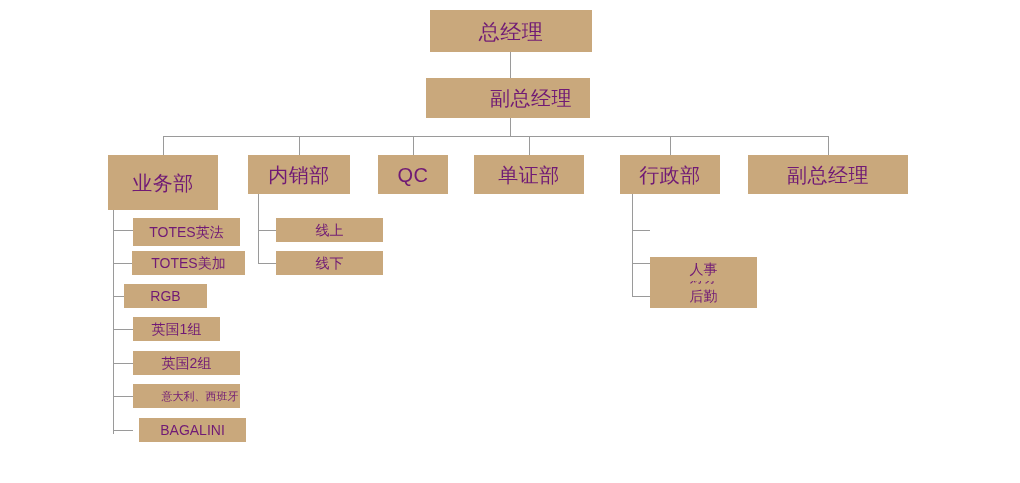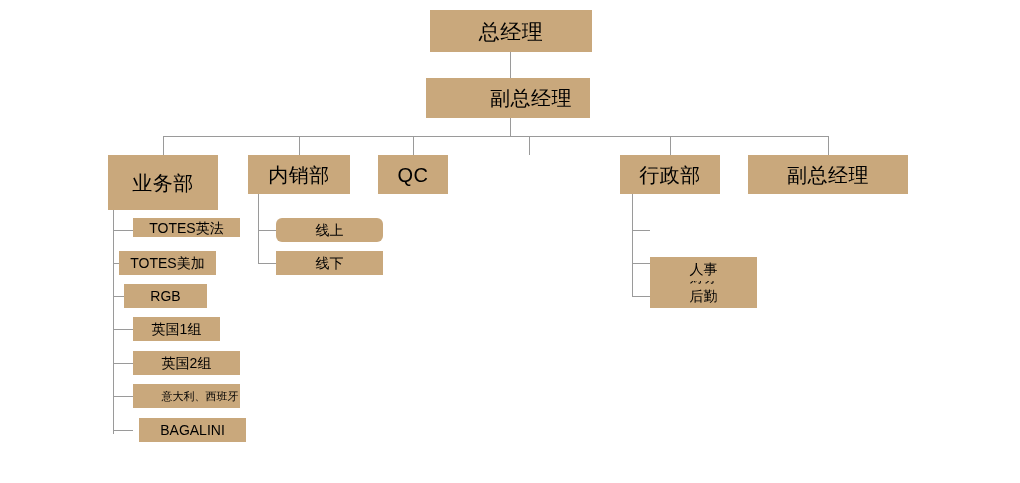--- a/index.html
+++ b/index.html
@@ -13,21 +13,21 @@
   #chart-root {
     position: relative;
     width: 1020px;
     height: 483px;
     background: #ffffff;
     overflow: hidden;
   }
   .node {
     position: absolute;
     background: #c9a87c;
-    color: #000000;
+    color: #701a75;
     display: flex;
     align-items: center;
     justify-content: center;
     box-sizing: border-box;
     text-align: center;
     line-height: 1;
     white-space: nowrap;
     letter-spacing: 0.5px;
     font-weight: 400;
   }
@@ -79,31 +79,32 @@
   <div class="connector h" style="left:632px; top:263px; width:18px;"></div>
   <div class="connector h" style="left:632px; top:296px; width:18px;"></div>
 
   <div class="node lvl1" style="left:430px; top:10px; width:162px; height:42px;">总经理</div>
 
   <div class="node lvl2" style="left:426px; top:78px; width:164px; height:40px;">副总经理</div>
 
   <div class="node lvl3" style="left:108px; top:155px; width:110px; height:55px;">业务部</div>
   <div class="node lvl3" style="left:248px; top:155px; width:102px; height:39px;">内销部</div>
   <div class="node lvl3" style="left:378px; top:155px; width:70px; height:39px;">QC</div>
+  <div class="node lvl3" style="left:474px; top:155px; width:110px; height:39px;">单证部</div>
   <div class="node lvl3" style="left:620px; top:155px; width:100px; height:39px;">行政部</div>
   <div class="node lvl3" style="left:748px; top:155px; width:160px; height:39px;">副总经理</div>
 
-  <div class="node leaf" style="left:133px; top:218px; width:107px; height:19px;">TOTES英法</div>
-  <div class="node leaf" style="left:119px; top:251px; width:97px; height:24px;">TOTES美加</div>
+  <div class="node leaf" style="left:133px; top:218px; width:107px; height:28px;">TOTES英法</div>
+  <div class="node leaf" style="left:132px; top:251px; width:113px; height:24px;">TOTES美加</div>
   <div class="node leaf" style="left:124px; top:284px; width:83px; height:24px;">RGB</div>
   <div class="node leaf" style="left:133px; top:317px; width:87px; height:24px;">英国1组</div>
   <div class="node leaf" style="left:133px; top:351px; width:107px; height:24px;">英国2组</div>
   <div class="node leaf small" style="left:133px; top:384px; width:107px; height:24px;">意大利、西班牙</div>
   <div class="node leaf" style="left:139px; top:418px; width:107px; height:24px;">BAGALINI</div>
 
-  <div class="node leaf" style="left:276px; top:218px; width:107px; height:24px;border-radius:6px;">线上</div>
+  <div class="node leaf" style="left:276px; top:218px; width:107px; height:24px;">线上</div>
   <div class="node leaf" style="left:276px; top:251px; width:107px; height:24px;">线下</div>
 
   <div class="node leaf" style="left:650px; top:218px; width:107px; height:24px;margin-top:47px;">财务</div>
   <div class="node leaf" style="left:650px; top:251px; width:107px; height:24px;margin-top:6px;">人事</div>
   <div class="node leaf" style="left:650px; top:284px; width:107px; height:24px;">后勤</div>
 
 </div>
 
 </body></html>

